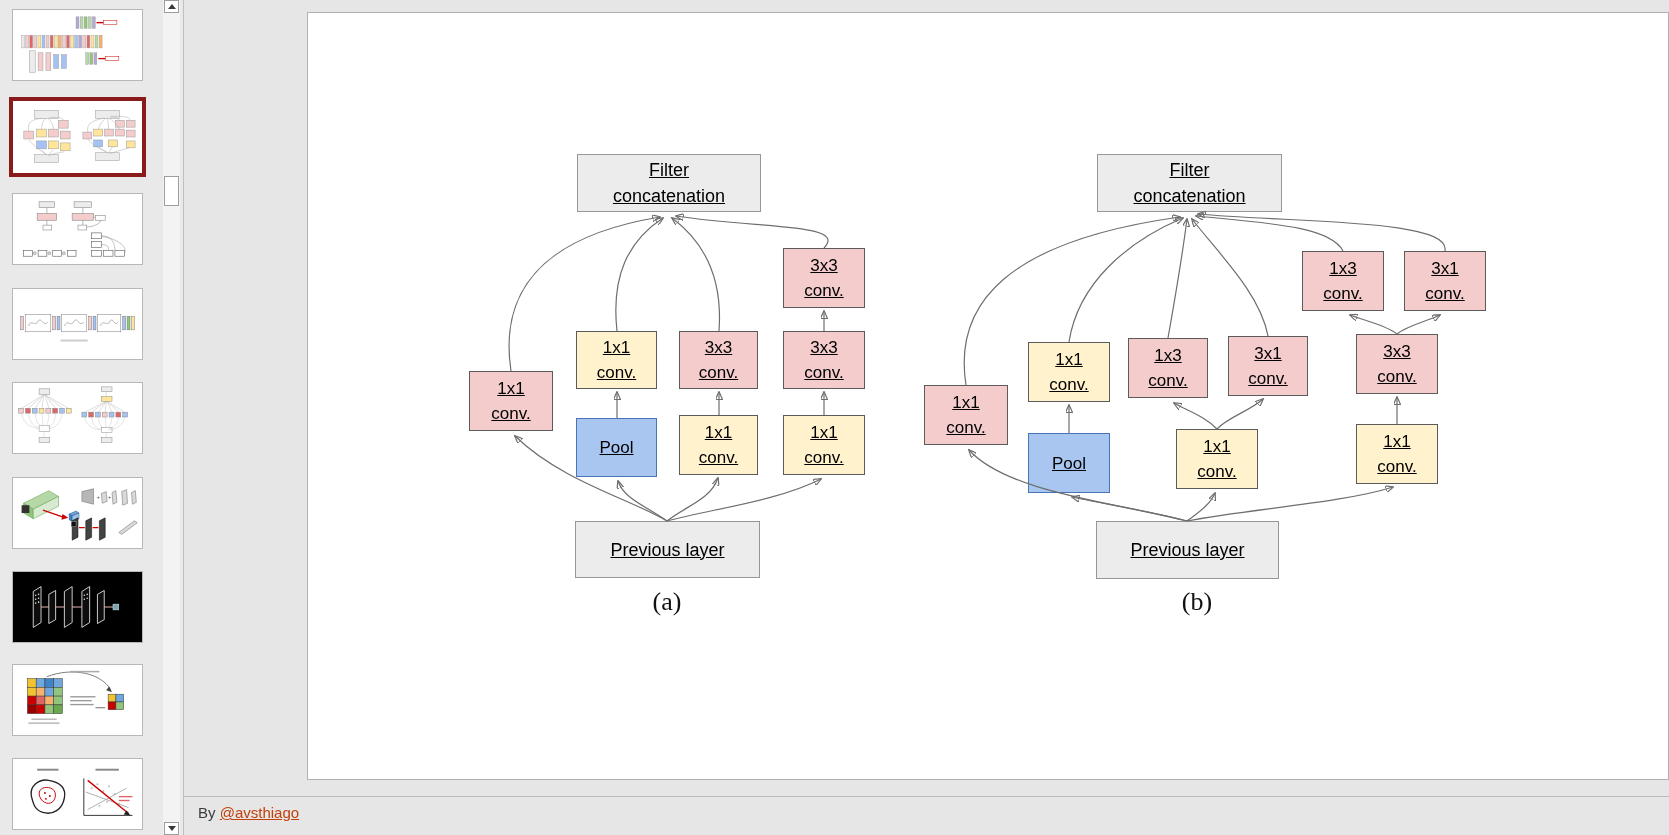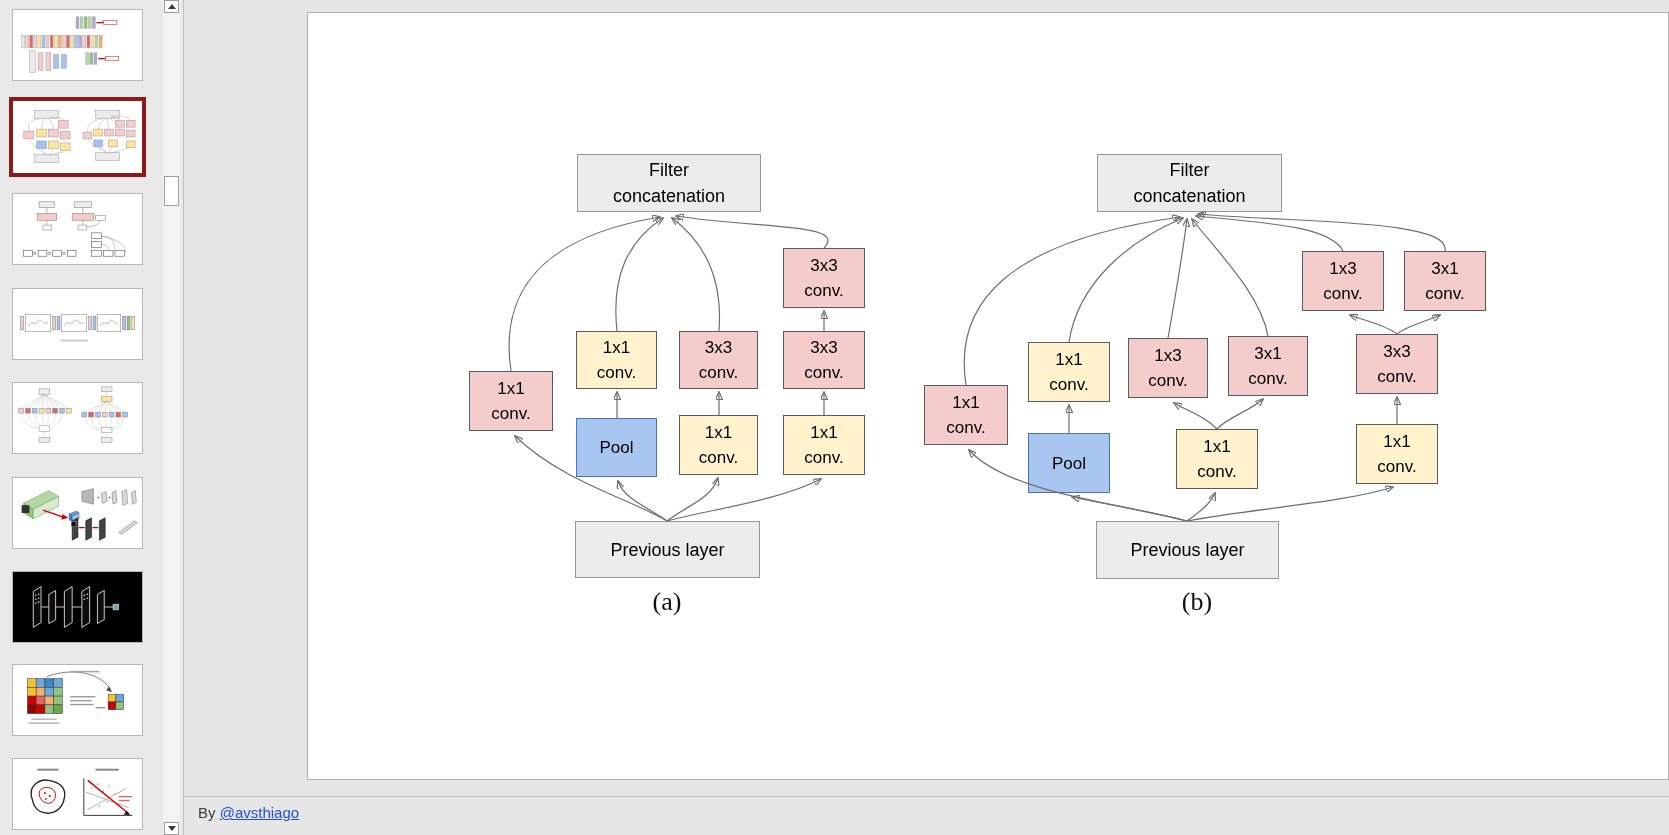--- a/index.html
+++ b/index.html
@@ -29,36 +29,36 @@
   .tri-down{width:0;height:0;border-left:4px solid transparent;border-right:4px solid transparent;border-top:5px solid #3a3a3a;}
   .scroll-thumb{position:absolute;left:1px;top:176px;width:15px;height:30px;background:#fff;border:1px solid #9d9d9d;box-sizing:border-box;}
   
   .canvas{
     position:absolute;left:307px;top:12px;width:1360px;height:766px;
     background:#fff;border:1px solid #b0b0b0;box-sizing:content-box;
   }
   .node{
     position:absolute;display:flex;align-items:center;justify-content:center;
     box-sizing:border-box;border:1px solid #5b5b5b;
-    font-size:17px;line-height:25px;color:#000;text-align:center;white-space:pre-line;
+    font-size:17px;line-height:25px;color:#000;text-align:center;white-space:pre-line;text-decoration:underline;
   }
   .node.gray{background:var(--box-gray);border-color:#979797;font-size:18px;line-height:26px;}
   .node.pink{background:var(--box-pink);}
   .node.yellow{background:var(--box-yellow);}
   .node.blue{background:var(--box-blue);border-color:#4a74b8;}
   .caption{
     position:absolute;width:100px;text-align:center;
     font-family:"Liberation Serif",serif;font-size:26px;color:#111;
   }
   .arrows{position:absolute;left:0;top:0;pointer-events:none;}
   .arrows path{fill:none;stroke:var(--arrow);stroke-width:1.2px;}
   
   .footer-divider{position:absolute;left:184px;top:796px;width:1485px;height:1px;background:#bdbdbd;}
   .footer{position:absolute;left:198px;top:804px;font-size:15px;color:#3c3c3c;}
-  .footer a{color:#1d4ed8;text-decoration:underline;cursor:pointer;}
+  .footer a{color:#c2410c;text-decoration:underline;cursor:pointer;}
 </style>
 </head>
 <body>
 
 <aside class="sidebar">
 
   <div class="thumb" style="top:9px">
     <svg viewBox="0 0 131 72">
       <g>
         <rect x="8" y="26" width="3" height="13" fill="#e8e8e8" stroke="#999" stroke-width=".4"></rect>

